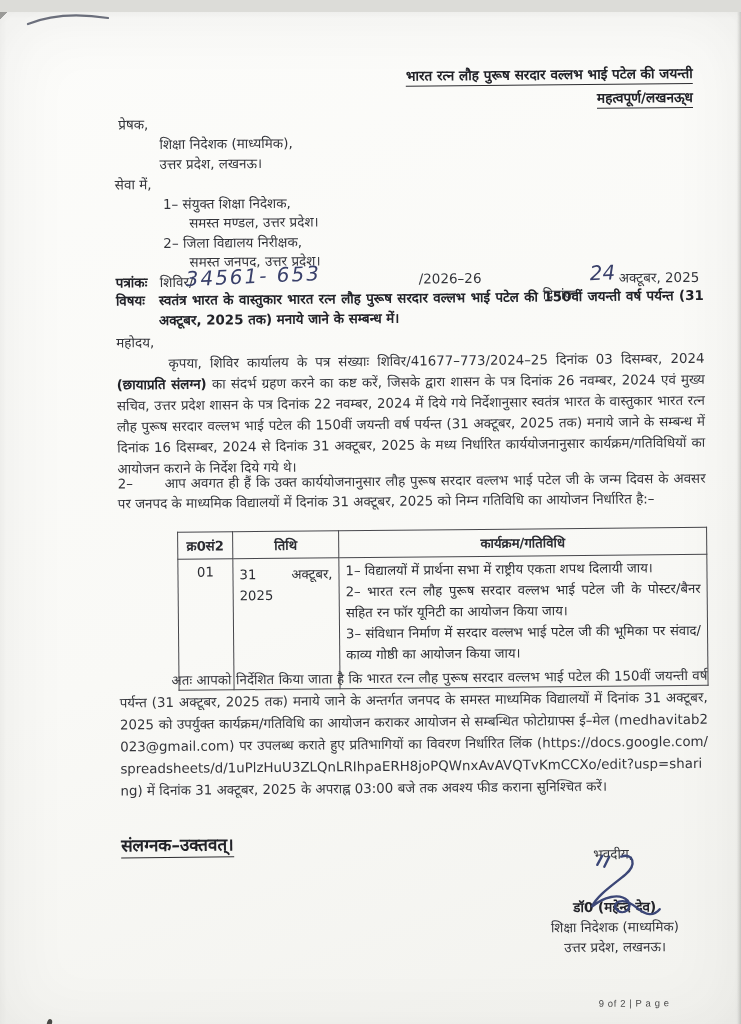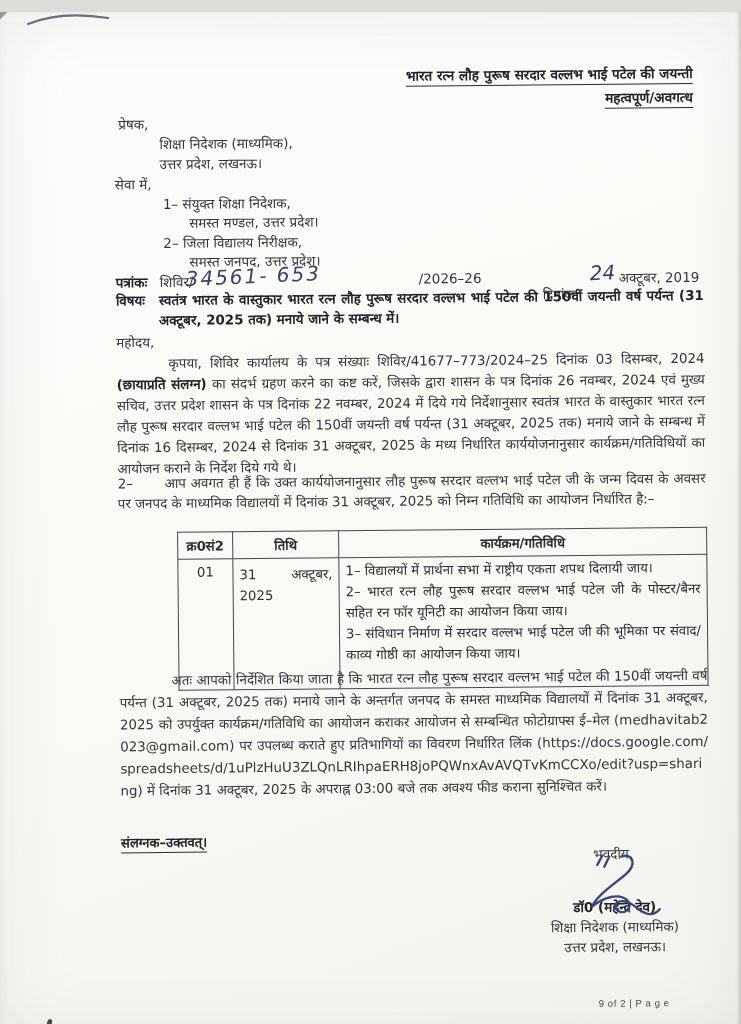--- a/index.html
+++ b/index.html
@@ -51,21 +51,21 @@
   }
   .activity-table th,.activity-table td{border:1.6px solid #46464b;padding:2px 6px;}
   .activity-table th{font-weight:bold;text-align:center;height:22px;}
   .activity-table td{vertical-align:top;}
   .c-serial{text-align:center;padding-top:5px !important;}
   .c-date{text-align:justify;padding-top:5px !important;line-height:21px;}
   .c-act{height:126px;}
   .c-act div{text-align:justify;line-height:21px;}
 
   
-  .enclosure{position:absolute;left:118px;top:819px;font-size:13px;font-weight:bold;
+  .enclosure{position:absolute;left:118px;top:819px;font-size:17px;font-weight:bold;
       color:#222329;border-bottom:1.4px solid #2c2c30;padding-bottom:1px;}
   .valediction{position:absolute;left:520px;top:835px;width:180px;text-align:center;font-size:13.5px;}
   .sig{position:absolute;left:556px;top:841px;z-index:1;}
   .sign-name{position:absolute;left:515px;top:888px;width:192px;text-align:center;
       font-size:13.5px;font-weight:bold;color:#222329;}
   .sign-title{position:absolute;left:515px;top:908px;width:192px;text-align:center;font-size:13.4px;}
   .sign-addr{position:absolute;left:515px;top:928px;width:192px;text-align:center;font-size:13.4px;}
 
   .footer{position:absolute;left:594px;top:988px;font-family:"Liberation Sans",sans-serif;
       font-size:9.5px;color:#4c4c4c;letter-spacing:.6px;}
@@ -84,41 +84,41 @@
       border-radius:45% 55% 50% 50%;transform:rotate(18deg);z-index:4;}
 </style>
 </head>
 <body>
 
 <div class="page">
   <div class="content">
 
     <div class="hdr">
       <div><span class="u">भारत रत्न लौह पुरूष सरदार वल्लभ भाई पटेल की जयन्ती</span></div>
-      <div class="row2"><span class="u">महत्वपूर्ण/अवगत्ध</span></div>
+      <div class="row2"><span class="u">महत्वपूर्ण/लखनऊ्ध</span></div>
     </div>
 
     <div class="line" style="left:122px;top:101px">प्रेषक,</div>
     <div class="line" style="left:163px;top:121px">शिक्षा निदेशक (माध्यमिक),</div>
     <div class="line" style="left:163px;top:141px">उत्तर प्रदेश, लखनऊ।</div>
 
     <div class="line" style="left:118px;top:161px">सेवा में,</div>
     <div class="line" style="left:166px;top:181px">1– संयुक्त शिक्षा निदेशक,</div>
     <div class="line" style="left:192px;top:200px">समस्त मण्डल, उत्तर प्रदेश।</div>
     <div class="line" style="left:166px;top:220px">2– जिला विद्यालय निरीक्षक,</div>
     <div class="line" style="left:192px;top:239px">समस्त जनपद, उत्तर प्रदेश।</div>
 
     <div class="refline">
       <span style="left:0;top:4px" class="b">पत्रांकः</span>
       <span style="left:44px;top:4px">शिविर/</span>
       <span class="hand" style="left:70px;top:-4px">34561- 653</span>
       <span style="left:303px;top:4px">/2026–26</span>
       <span style="left:427px;top:20px">दिनांक</span>
       <span class="hand" style="left:474px;top:-4px;letter-spacing:0">24</span>
-      <span style="left:503px;top:4px">अक्टूबर, 2019</span>
+      <span style="left:503px;top:4px">अक्टूबर, 2025</span>
     </div>
 
     <div class="subject">
       <span class="lbl">विषयः</span>
       <span class="txt">स्वतंत्र भारत के वास्तुकार भारत रत्न लौह पुरूष सरदार वल्लभ भाई पटेल की 150वीं जयन्ती वर्ष पर्यन्त (31 अक्टूबर, 2025 तक) मनाये जाने के सम्बन्ध में।</span>
     </div>
 
     <div class="line" style="left:118px;top:319px">महोदय,</div>
 
     <p class="para indent" style="top:339px"><span>कृपया, शिविर कार्यालय के पत्र संख्याः शिविर/41677–773/2024–25 दिनांक 03 दिसम्बर, 2024 </span><span class="b">(छायाप्रति संलग्न)</span><span> का संदर्भ ग्रहण करने का कष्ट करें, जिसके द्वारा शासन के पत्र दिनांक 26 नवम्बर, 2024 एवं मुख्य सचिव, उत्तर प्रदेश शासन के पत्र दिनांक 22 नवम्बर, 2024 में दिये गये निर्देशानुसार स्वतंत्र भारत के वास्तुकार भारत रत्न लौह पुरूष सरदार वल्लभ भाई पटेल की 150वीं जयन्ती वर्ष पर्यन्त (31 अक्टूबर, 2025 तक) मनाये जाने के सम्बन्ध में दिनांक 16 दिसम्बर, 2024 से दिनांक 31 अक्टूबर, 2025 के मध्य निर्धारित कार्ययोजनानुसार कार्यक्रम/गतिविधियों का आयोजन कराने के निर्देश दिये गये थे।</span></p>

